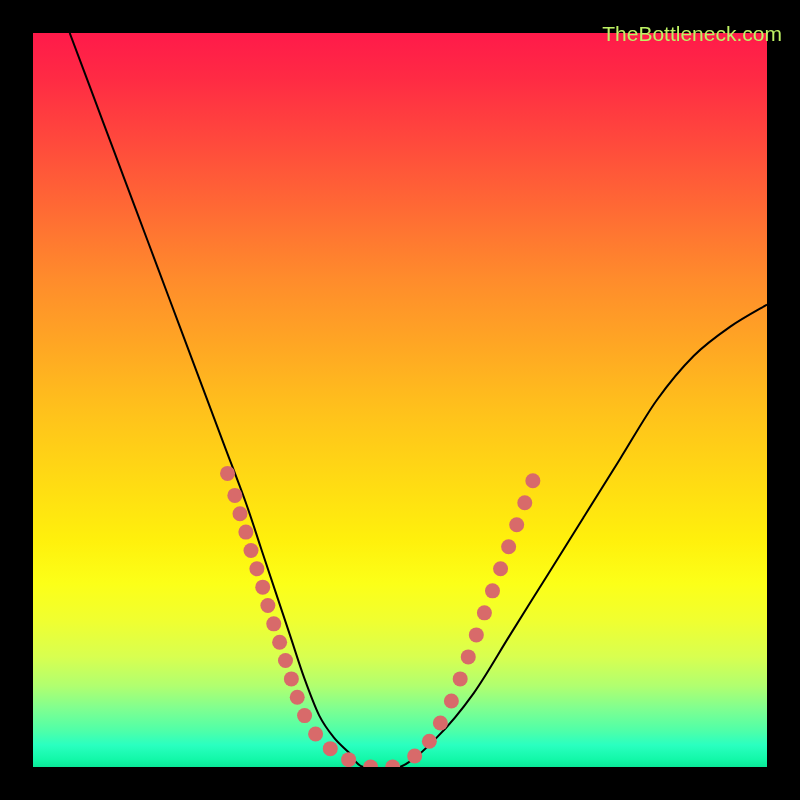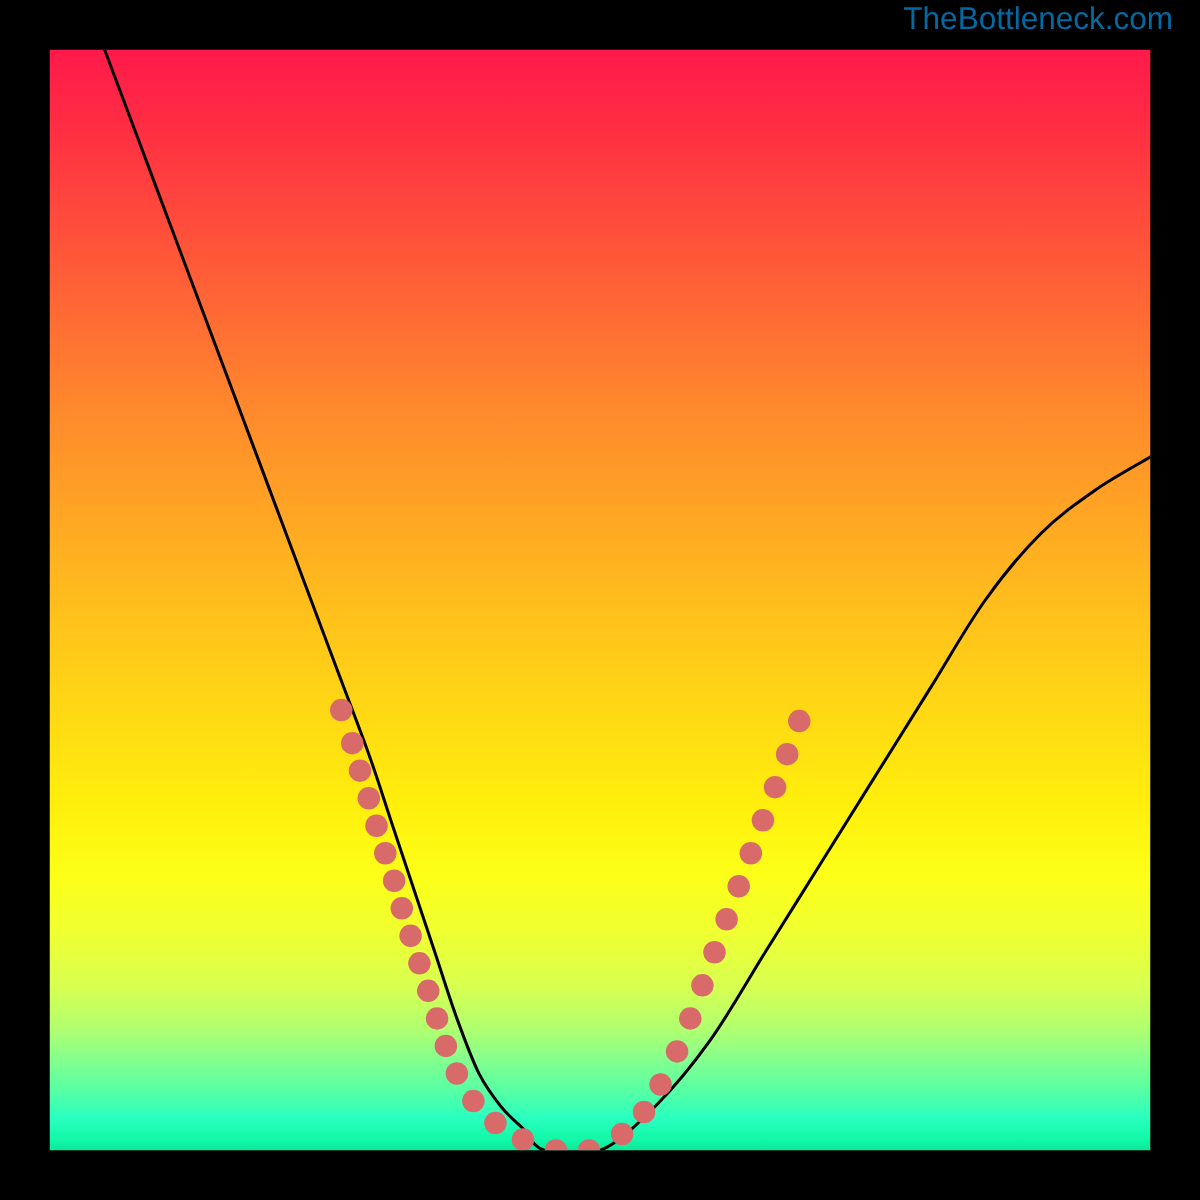--- a/index.html
+++ b/index.html
@@ -6,23 +6,23 @@
     margin: 0;
     padding: 0;
     width: 800px;
     height: 800px;
     background: #000;
     position: relative;
     font-family: Arial, sans-serif;
   }
   .watermark {
     position: absolute;
-    top: 1px;
+    top: 22px;
     right: 18px;
-    color: #0369a1;
+    color: #bef264;
     font-size: 21px;
     font-weight: 500;
     z-index: 10;
   }
   .plot-area {
     position: absolute;
     left: 33px;
     top: 33px;
     width: 734px;
     height: 734px;

